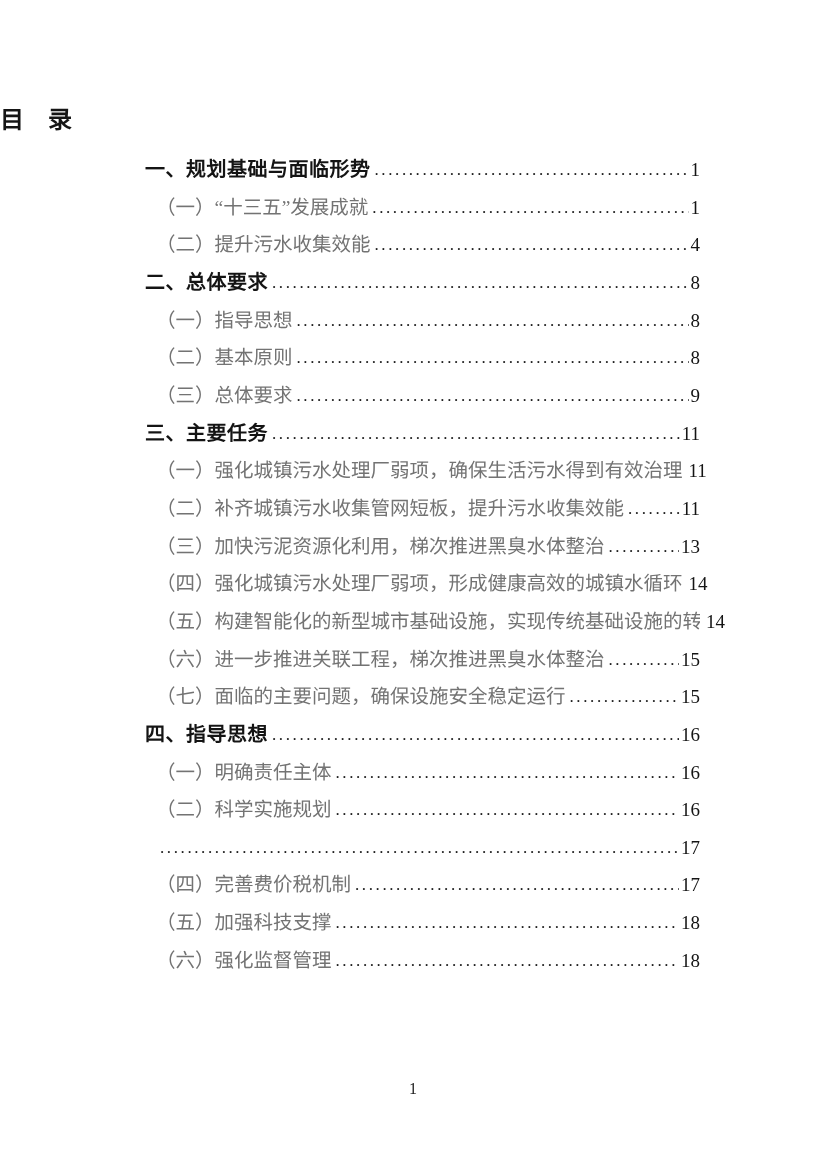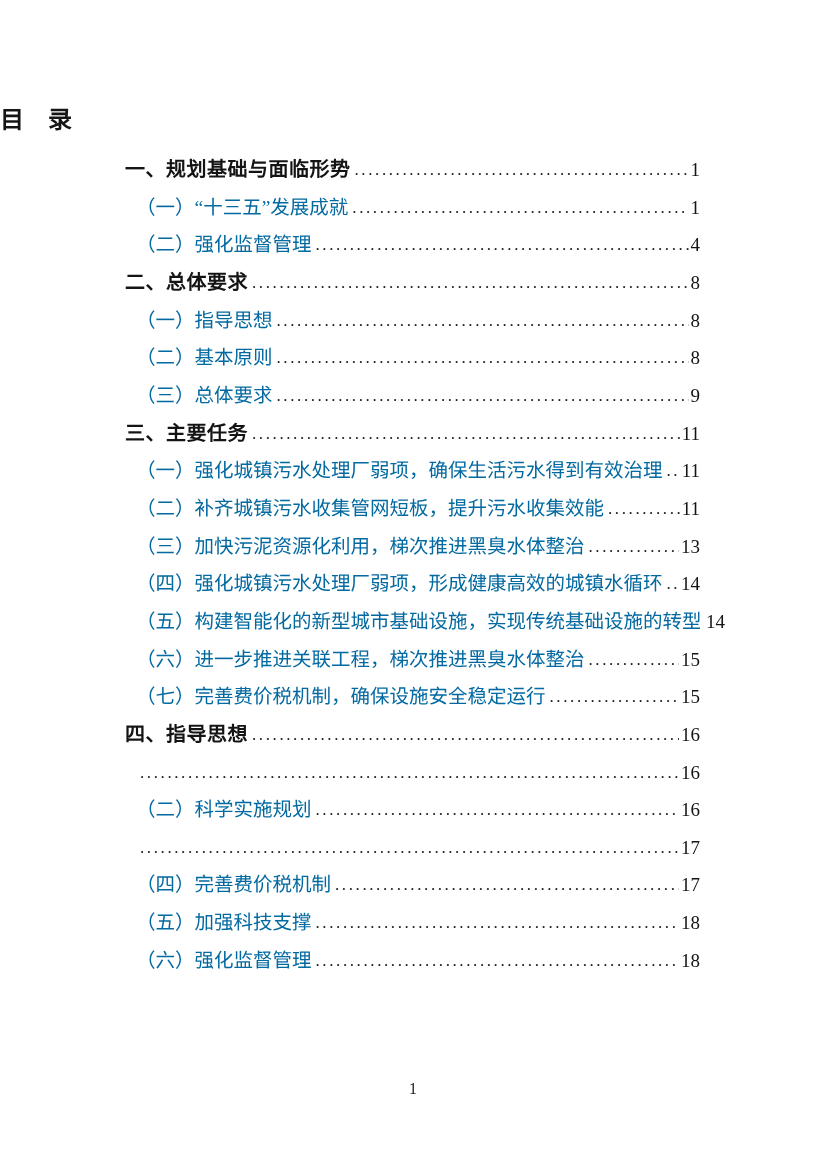--- a/index.html
+++ b/index.html
@@ -33,41 +33,42 @@
     left: 125px;
     width: 575px;
   }
   .toc-line {
     display: flex;
     align-items: flex-end;
     height: 37.66px;
     line-height: 37.66px;
     white-space: nowrap;
     cursor: default;
+    margin-left: 20px;
   }
   .toc-line .toc-label {
     flex: none;
     max-width: 100%;
     overflow: hidden;
   }
   .toc-line.lvl1 .toc-label {
     font-family: "Liberation Sans", sans-serif;
     font-weight: 700;
     font-size: 20px;
     color: #141414;
     letter-spacing: 0.5px;
   }
   .toc-line.lvl2 {
     padding-left: 11px;
   }
   .toc-line.lvl2 .toc-label {
     font-family: "Liberation Serif", serif;
     font-weight: 400;
     font-size: 19.5px;
-    color: #0369a1;
+    color: #737373;
   }
   .toc-dots {
     flex: 1 1 auto;
     min-width: 0;
     overflow: hidden;
     white-space: nowrap;
     margin: 0 2px 0 4px;
     font-family: "Liberation Serif", serif;
     font-size: 17px;
     color: #1c1c1c;
@@ -106,21 +107,21 @@
     <span class="toc-label">一、规划基础与面临形势</span>
     <span class="toc-dots"></span>
     <span class="toc-page">1</span>
   </div>
       <div class="toc-line lvl2">
     <span class="toc-label">（一）“十三五”发展成就</span>
     <span class="toc-dots"></span>
     <span class="toc-page">1</span>
   </div>
       <div class="toc-line lvl2">
-    <span class="toc-label">（二）强化监督管理</span>
+    <span class="toc-label">（二）提升污水收集效能</span>
     <span class="toc-dots"></span>
     <span class="toc-page">4</span>
   </div>
       <div class="toc-line lvl1">
     <span class="toc-label">二、总体要求</span>
     <span class="toc-dots"></span>
     <span class="toc-page">8</span>
   </div>
       <div class="toc-line lvl2">
     <span class="toc-label">（一）指导思想</span>
@@ -166,30 +167,31 @@
     <span class="toc-label">（五）构建智能化的新型城市基础设施，实现传统基础设施的转型升级</span>
     <span class="toc-dots"></span>
     <span class="toc-page">14</span>
   </div>
       <div class="toc-line lvl2">
     <span class="toc-label">（六）进一步推进关联工程，梯次推进黑臭水体整治</span>
     <span class="toc-dots"></span>
     <span class="toc-page">15</span>
   </div>
       <div class="toc-line lvl2">
-    <span class="toc-label">（七）完善费价税机制，确保设施安全稳定运行</span>
+    <span class="toc-label">（七）面临的主要问题，确保设施安全稳定运行</span>
     <span class="toc-dots"></span>
     <span class="toc-page">15</span>
   </div>
       <div class="toc-line lvl1">
     <span class="toc-label">四、指导思想</span>
     <span class="toc-dots"></span>
     <span class="toc-page">16</span>
   </div>
       <div class="toc-line lvl2">
+    <span class="toc-label">（一）明确责任主体</span>
     <span class="toc-dots"></span>
     <span class="toc-page">16</span>
   </div>
       <div class="toc-line lvl2">
     <span class="toc-label">（二）科学实施规划</span>
     <span class="toc-dots"></span>
     <span class="toc-page">16</span>
   </div>
       <div class="toc-line lvl2">
     <span class="toc-dots"></span>

